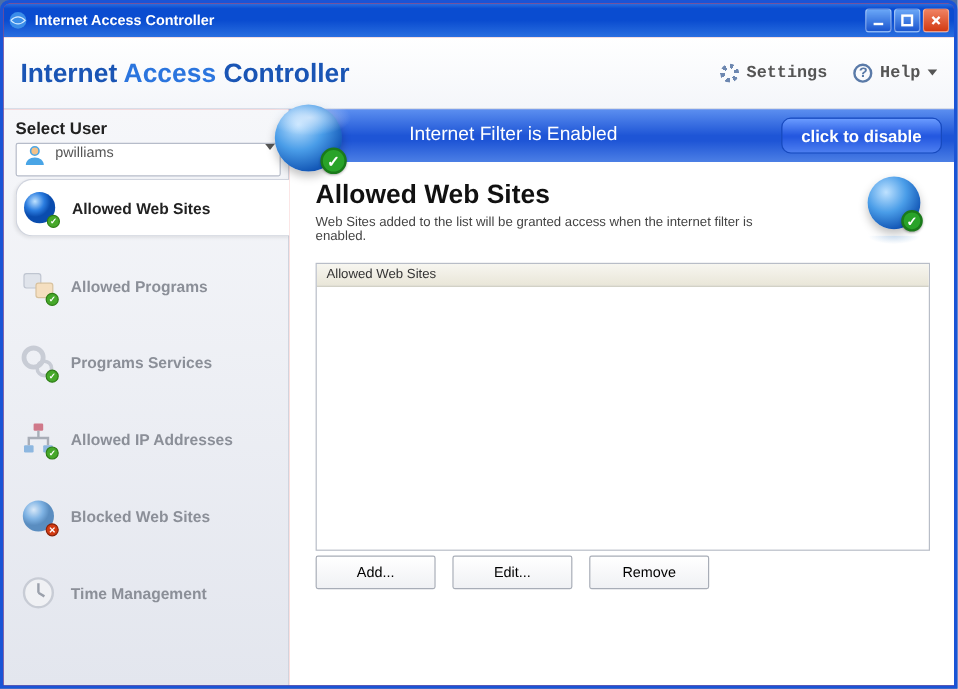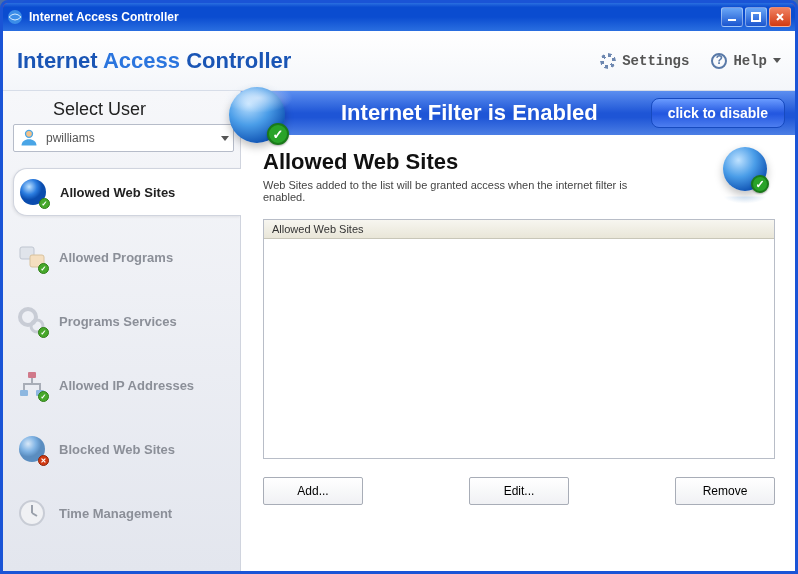--- a/index.html
+++ b/index.html
@@ -110,36 +110,34 @@
 
   
   .sidebar {
     width: 238px;
     background: linear-gradient(to bottom,#f6f7fa,#e3e6ee);
     border-right: 1px solid #d0d4de;
     padding: 8px 6px 12px 10px;
     position: relative;
   }
   .select-user-label {
-    font-weight: normal;
+    font-weight: bold;
     color: #222;
     margin-bottom: 4px;
-    font-size: 18px;
-    margin-left: 40px;
+    font-size: 14px;
   }
   .user-select {
-    display: flex; align-items: center;
+    display: flex; align-items: flex-start;
     height: 28px;
     background: #fff;
     border: 1px solid #b6bcc9;
     border-radius: 2px;
     padding: 0 4px;
     gap: 6px;
     cursor: pointer;
-    margin-bottom: 14px;
   }
   .user-avatar {
     width: 22px; height: 20px;
     display:flex;align-items:center;justify-content:center;
   }
   .user-select .value { flex: 1; color: #555; font-size: 12px; }
   .user-select .caret {
     width: 0;height:0;
     border-left:4px solid transparent;border-right:4px solid transparent;
     border-top:5px solid #555;
@@ -225,21 +223,21 @@
     position:absolute; left:52px; top:40px;
     width:22px;height:22px;border-radius:50%;
     background:#29a329;
     border:2px solid #1a7a1a;
     display:flex;align-items:center;justify-content:center;
     color:#fff;font-weight:bold;font-size:13px;
     box-shadow: 0 1px 2px rgba(0,0,0,.3);
   }
   .status-text {
     flex: 1;
-    color:#fff; font-weight:bold; font-size:22px;
+    color:#fff; font-weight:normal; font-size:16px;
     padding-left: 40px;
   }
   .disable-btn {
     background: linear-gradient(to bottom,#6a9bff 0%,#2458e0 50%,#2458e0 55%,#4d7ef0 100%);
     border: 1px solid #174abf;
     border-radius: 8px;
     color:#fff;
     font-weight:bold;
     font-size:14px;
     height: 30px;
@@ -287,22 +285,21 @@
     border-bottom:1px solid #c8c6b8;
     padding: 3px 8px;
     font-size:11px;
     color:#333;
     display:flex;
   }
   .listbox-header .col { flex:1; }
   .listbox-header .col:last-child{ width:30px; flex:none;}
   .btn-row {
     display:flex; gap:14px;
-    margin-top:18px;
-    justify-content:space-between;
+    margin-top:4px;
   }
   .btn {
     background: linear-gradient(to bottom,#ffffff,#f0f1f4);
     border:1px solid #a8adb7;
     border-radius:2px;
     height:28px;
     width:100px;
     font-size:12px;
     cursor:pointer;
   }

